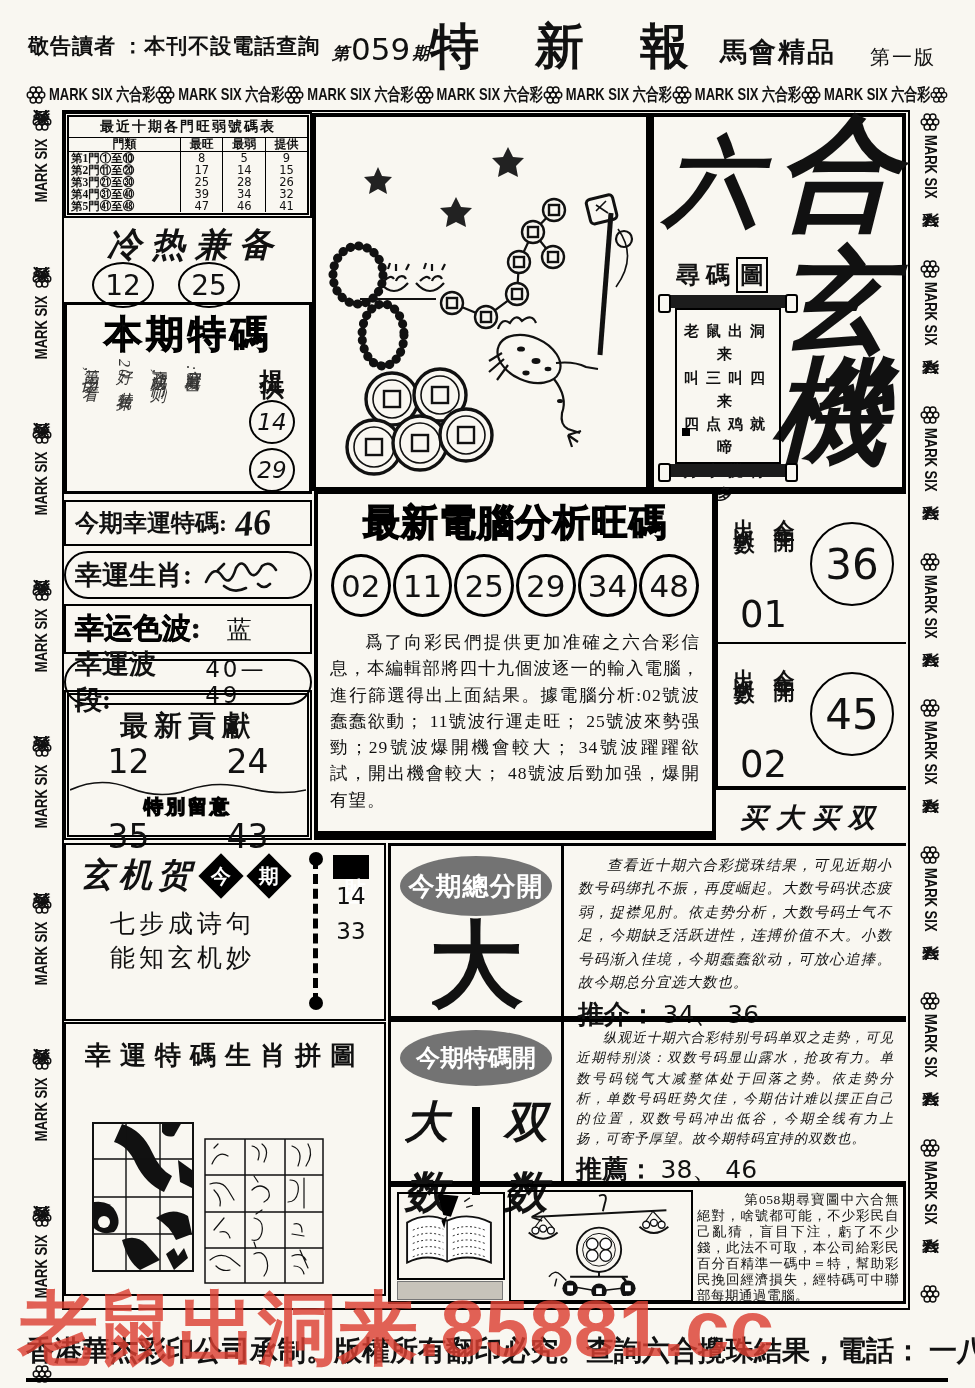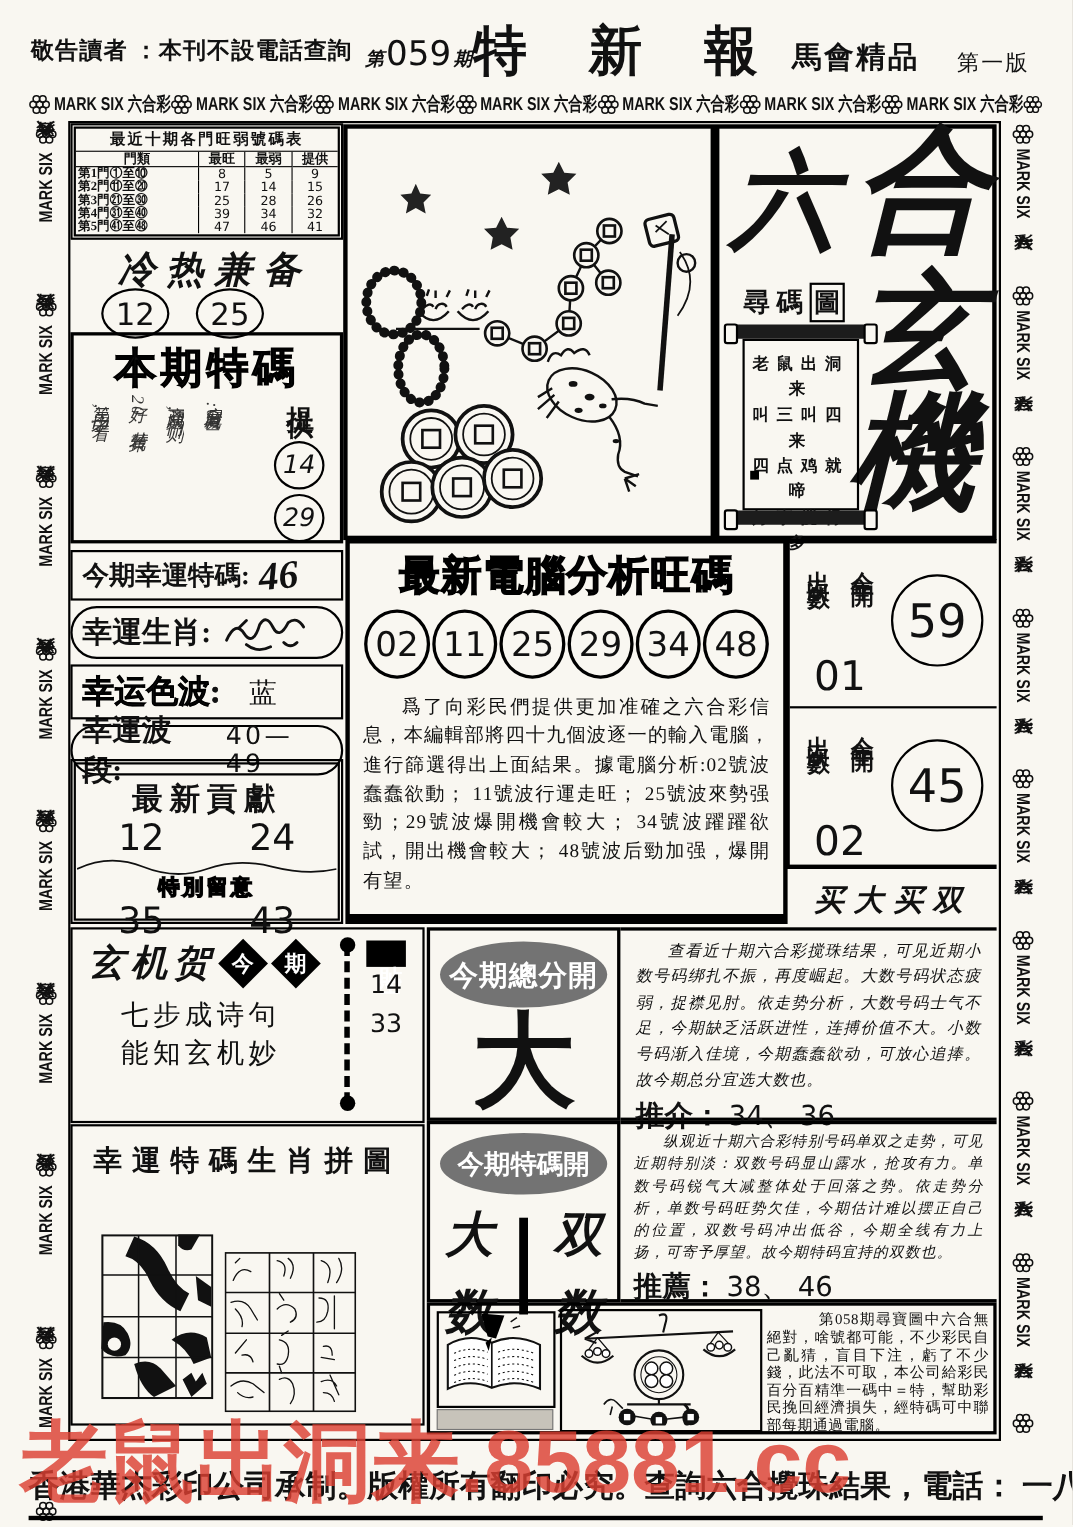--- a/index.html
+++ b/index.html
@@ -845,21 +845,21 @@
     <div class="para">爲了向彩民們提供更加准確之六合彩信息，本編輯部將四十九個波逐一的輸入電腦，進行篩選得出上面結果。據電腦分析:02號波蠢蠢欲動； 11號波行運走旺； 25號波來勢强勁；29號波爆開機會較大； 34號波躍躍欲試，開出機會較大； 48號波后勁加强，爆開有望。</div>
   </div>
 
   <div class="abs" id="freq-box">
     <div class="freq-cell" id="fc1">
       <div class="vlabels">
         <span>出次數</span>
         <span>今年開</span>
       </div>
       <div class="cnt">01</div>
-      <div class="freq-ball">59</div>
+      <div class="freq-ball">36</div>
     </div>
     <div class="freq-cell" id="fc2">
       <div class="vlabels">
         <span>出次數</span>
         <span>今年開</span>
       </div>
       <div class="cnt">02</div>
       <div class="freq-ball">45</div>
     </div>
   </div>

